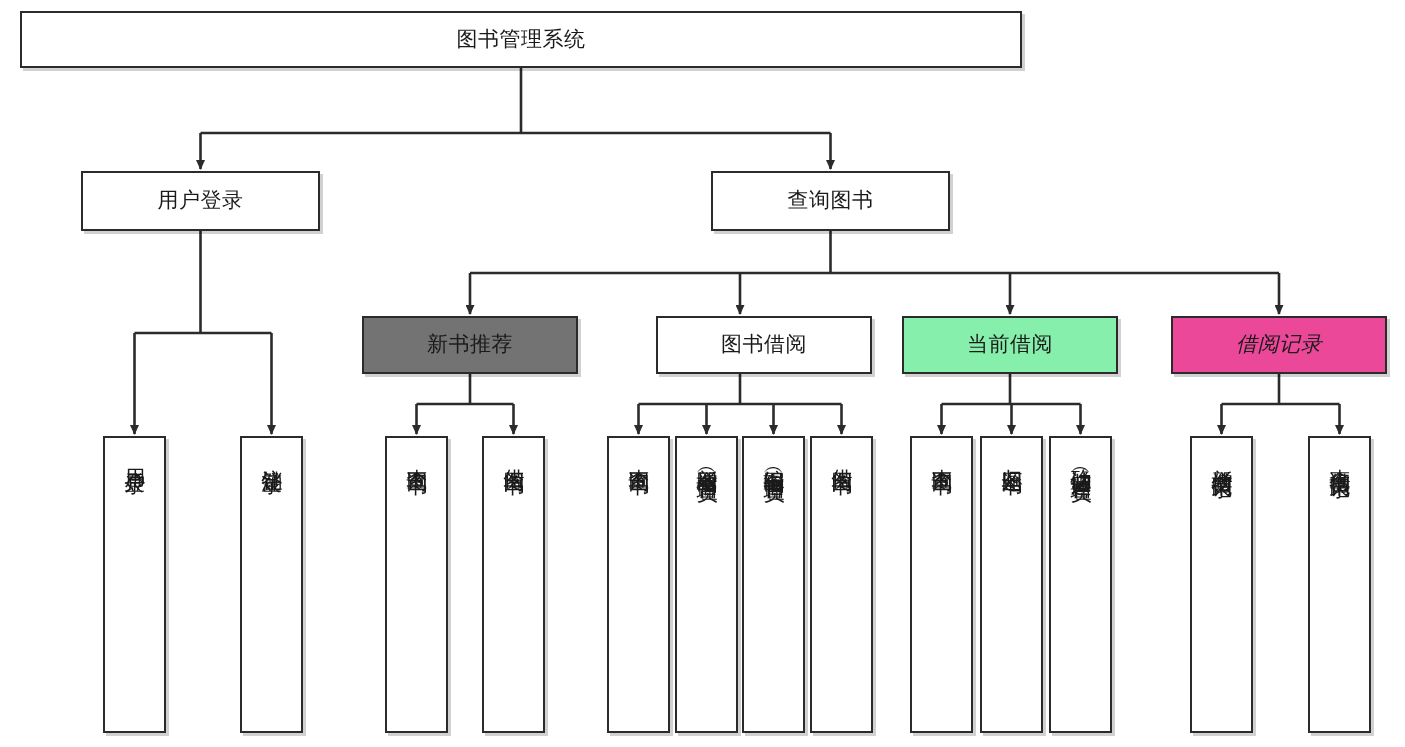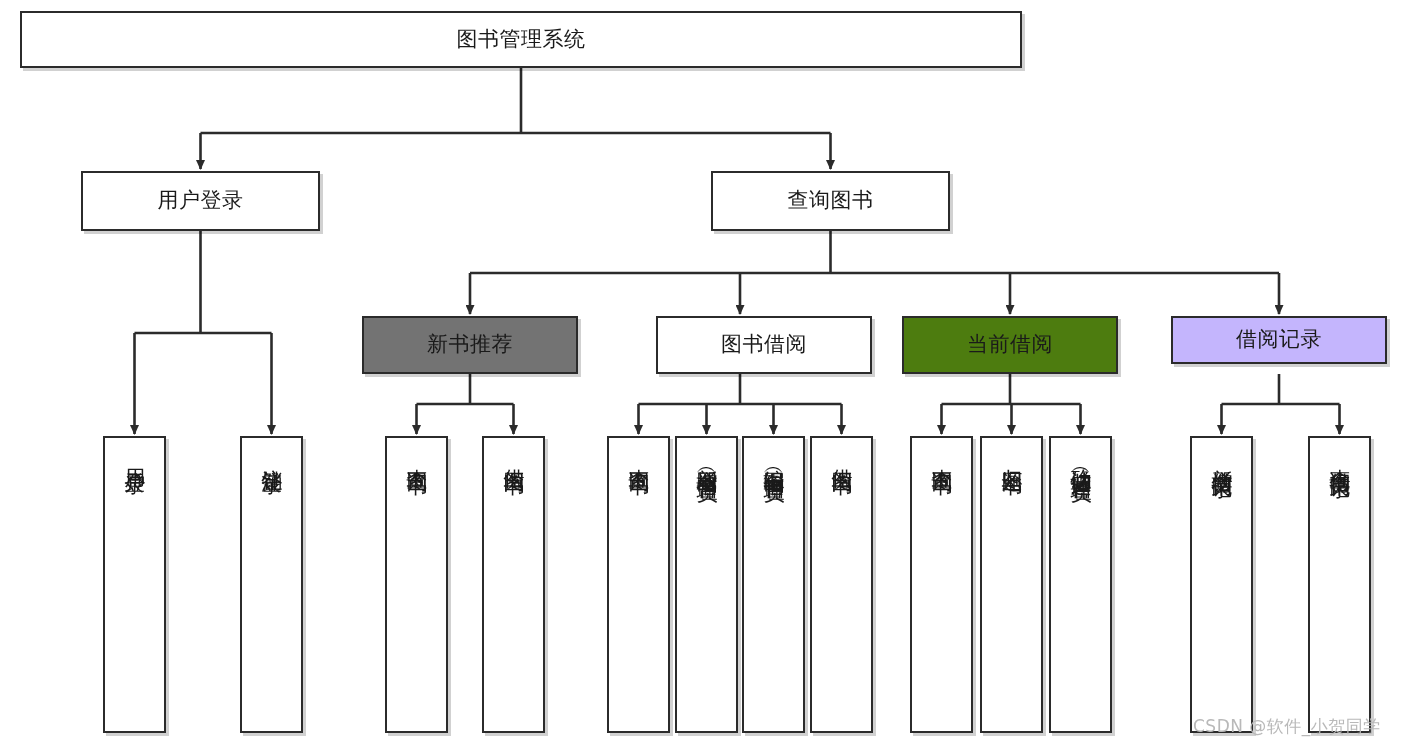--- a/index.html
+++ b/index.html
@@ -124,24 +124,24 @@
       </div>
       <div class="node horizontal" style="left: 711px; top: 171px; width: 239px; height: 60px; border-color: rgb(43, 43, 43); background: rgb(255, 255, 255);">
         <span class="node-label">查询图书</span>
       </div>
       <div class="node horizontal" style="left: 362px; top: 316px; width: 216px; height: 58px; border-color: rgb(43, 43, 43); background: #737373;">
         <span class="node-label">新书推荐</span>
       </div>
       <div class="node horizontal" style="left: 632px; top: 316px; width: 216px; height: 58px; border-color: rgb(43, 43, 43); background: rgb(255, 255, 255); margin-left: 24px;">
         <span class="node-label">图书借阅</span>
       </div>
-      <div class="node horizontal" style="left: 902px; top: 316px; width: 216px; height: 58px; border-color: rgb(43, 43, 43); background: #4d7c0f;">
+      <div class="node horizontal" style="left: 902px; top: 316px; width: 216px; height: 58px; border-color: rgb(43, 43, 43); background: #86efac;">
         <span class="node-label">当前借阅</span>
       </div>
-      <div class="node horizontal" style="left: 1171px; top: 316px; width: 216px; height: 48px; border-color: rgb(43, 43, 43); background: #c4b5fd;">
+      <div class="node horizontal" style="left: 1171px; top: 316px; width: 216px; height: 58px; border-color: rgb(43, 43, 43); background: #ec4899; font-style: italic;">
         <span class="node-label">借阅记录</span>
       </div>
       <div class="node vertical" style="left: 103px; top: 436px; width: 63px; height: 297px; border-color: rgb(43, 43, 43); background: rgb(255, 255, 255);">
         <span class="node-label">用户登录</span>
       </div>
       <div class="node vertical" style="left: 240px; top: 436px; width: 63px; height: 297px; border-color: rgb(43, 43, 43); background: rgb(255, 255, 255);">
         <span class="node-label">注销登录</span>
       </div>
       <div class="node vertical" style="left: 385px; top: 436px; width: 63px; height: 297px; border-color: rgb(43, 43, 43); background: rgb(255, 255, 255);">
         <span class="node-label">查询图书</span>
@@ -170,14 +170,13 @@
       <div class="node vertical" style="left: 1049px; top: 436px; width: 63px; height: 297px; border-color: rgb(43, 43, 43); background: rgb(255, 255, 255);">
         <span class="node-label">确认归还（管理员）</span>
       </div>
       <div class="node vertical" style="left: 1190px; top: 436px; width: 63px; height: 297px; border-color: rgb(43, 43, 43); background: rgb(255, 255, 255);">
         <span class="node-label">新增借阅记录</span>
       </div>
       <div class="node vertical" style="left: 1308px; top: 436px; width: 63px; height: 297px; border-color: rgb(43, 43, 43); background: rgb(255, 255, 255);">
         <span class="node-label">查询借阅记录</span>
       </div>
     </div>
-  <div class="watermark" style="left: 1193px; top: 715px; color: rgb(185, 185, 185);">CSDN @软件_小贺同学</div>
 </div>
 
 </body></html>

